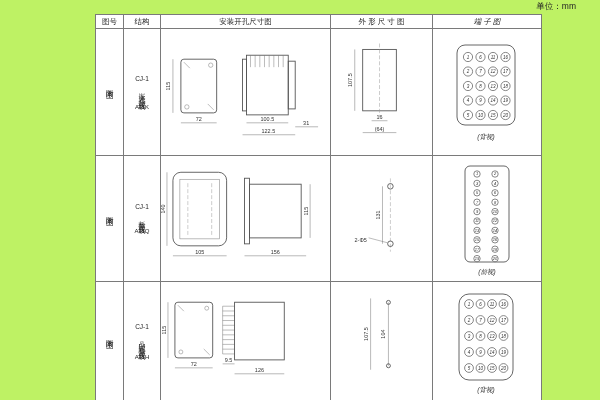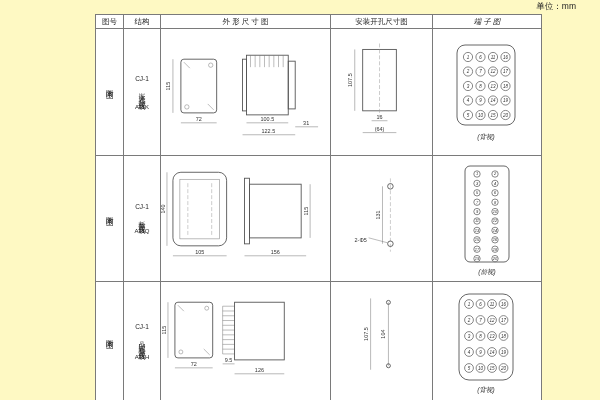--- a/index.html
+++ b/index.html
@@ -1,16 +1,16 @@
 <!DOCTYPE html>
 <html><head>
 <meta charset="utf-8">
 <style>
   html,body{margin:0;padding:0;background:#fff;}
-  .sheet{position:relative;width:600px;height:400px;background:#fef9c3;overflow:hidden;
+  .sheet{position:relative;width:600px;height:400px;background:#bef264;overflow:hidden;
          font-family:"Liberation Sans",sans-serif;color:#222;}
   .unit{position:absolute;top:1px;left:480px;width:96px;text-align:right;font-size:8.5px;color:#222;}
   .tbl{position:absolute;left:95px;top:14px;display:grid;
        grid-template-columns:28px 37px 170px 102px 108px;
        grid-template-rows:14px 127px 126px 119px;
        border:1px solid #7a7a7a;background:#fff;}
   .cell{border-right:1px solid #7a7a7a;border-bottom:1px solid #7a7a7a;
         position:relative;overflow:hidden;display:flex;align-items:center;justify-content:center;}
   .lastcol{border-right:none;font-style:italic;}
   .lastrow{border-bottom:none;}
@@ -34,22 +34,22 @@
 </head>
 <body>
 
 <div class="sheet">
   <div class="unit">单位：mm</div>
 
   <div class="tbl">
 
     <div class="cell hd">图号</div>
     <div class="cell hd">结构</div>
+    <div class="cell hd">安装开孔尺寸图</div>
     <div class="cell hd">外 形 尺 寸 图</div>
-    <div class="cell hd">安装开孔尺寸图</div>
     <div class="cell hd lastcol">端 子 图</div>
 
     <div class="cell">
       <span class="vtext figtxt">附图3</span>
     </div>
     <div class="cell structcell">
       <span class="model">CJ-1</span>
       <span class="vtext struct">嵌入式后接线</span>
       <span class="code">A11K</span>
     </div>

